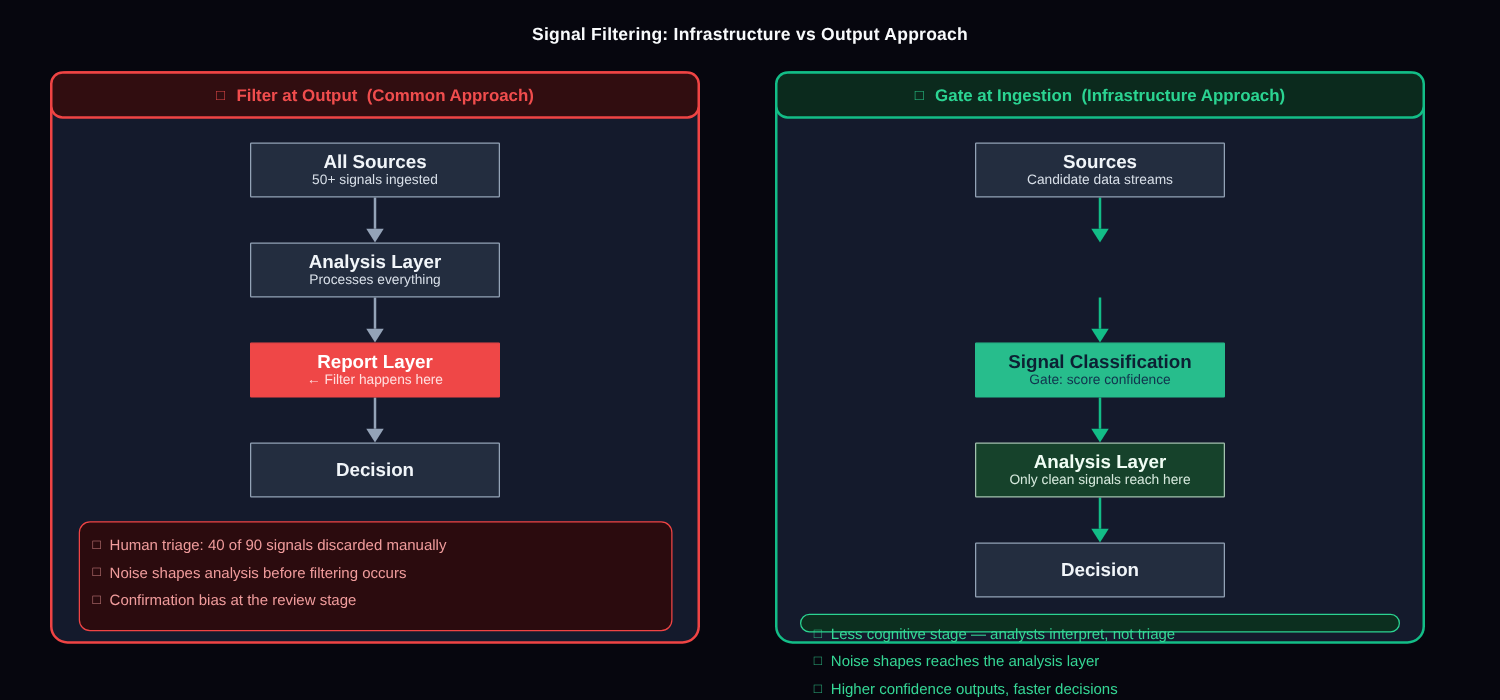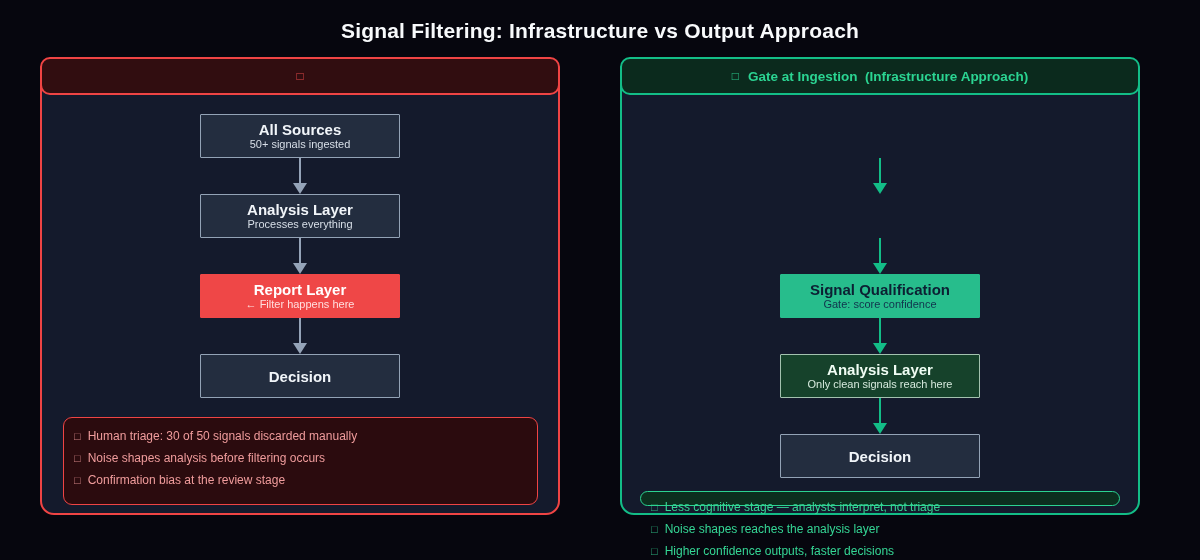--- a/index.html
+++ b/index.html
@@ -1,19 +1,19 @@
 <!DOCTYPE html>
 <html><head>
 <meta charset="utf-8">
 <style>
   html,body{margin:0;padding:0;background:#06060e;}
   .page{position:relative;width:1200px;height:560px;background:#06060e;overflow:hidden;
         font-family:"Liberation Sans",sans-serif;}
   .title{position:absolute;top:19px;left:0;width:1200px;margin:0;text-align:center;
-         font-size:21px;font-weight:bold;color:#f8fafc;letter-spacing:.2px;}
+         font-size:14px;font-weight:bold;color:#f8fafc;letter-spacing:.2px;}
 
   
   .panel{position:absolute;top:57px;width:520px;height:458px;box-sizing:border-box;
          border:2px solid;border-radius:14px;background:#141a2c;}
   .panel.pl{left:40px;border-color:#ef4444;}
   .panel.pr{left:620px;border-color:#13bd87;}
 
   .phead{position:absolute;top:57px;width:520px;height:38px;box-sizing:border-box;
          border:2px solid;border-radius:10px;display:flex;align-items:center;justify-content:center;
          gap:9px;font-weight:bold;font-size:13.5px;z-index:3;}
@@ -65,20 +65,21 @@
 </head>
 <body>
 
 <div class="page">
 
   <h1 class="title">Signal Filtering: Infrastructure vs Output Approach</h1>
 
   <div class="panel pl"></div>
   <div class="phead pl">
     <span class="ic">□</span>
+    <span class="lbl">Filter at Output  (Common Approach)</span>
   </div>
 
   <div class="fb slate lx y114">
     <div class="t">All Sources</div>
     <div class="s">50+ signals ingested</div>
   </div>
   <div class="arrow gray ax-l ay1">
       <div class="line"></div>
       <div class="head"></div>
     </div>
@@ -101,49 +102,53 @@
       <div class="head"></div>
     </div>
 
   <div class="fb slate lx y354">
     <div class="t">Decision</div>
   </div>
 
   <div class="notebox warnbox"></div>
   <div class="note-item warn-i wy1">
     <span class="sq">□</span>
-    <span>Human triage: 30 of 50 signals discarded manually</span>
+    <span>Human triage: 40 of 90 signals discarded manually</span>
   </div>
   <div class="note-item warn-i wy2">
     <span class="sq">□</span>
     <span>Noise shapes analysis before filtering occurs</span>
   </div>
   <div class="note-item warn-i wy3">
     <span class="sq">□</span>
     <span>Confirmation bias at the review stage</span>
   </div>
 
   <div class="panel pr"></div>
   <div class="phead pr">
     <span class="ic">□</span>
     <span class="lbl">Gate at Ingestion  (Infrastructure Approach)</span>
   </div>
 
+  <div class="fb slate rx y114">
+    <div class="t">Sources</div>
+    <div class="s">Candidate data streams</div>
+  </div>
   <div class="arrow green ax-r ay1">
       <div class="line"></div>
       <div class="head"></div>
     </div>
 
   <div class="arrow green ax-r ay2">
       <div class="line"></div>
       <div class="head"></div>
     </div>
 
   <div class="fb greenbox rx y274">
-    <div class="t">Signal Qualification</div>
+    <div class="t">Signal Classification</div>
     <div class="s">Gate: score confidence</div>
   </div>
   <div class="arrow green ax-r ay3">
       <div class="line"></div>
       <div class="head"></div>
     </div>
 
   <div class="fb dgreen rx y354">
     <div class="t">Analysis Layer</div>
     <div class="s">Only clean signals reach here</div>

